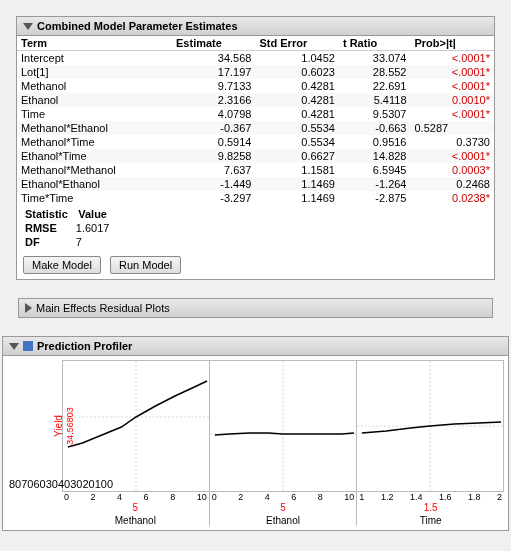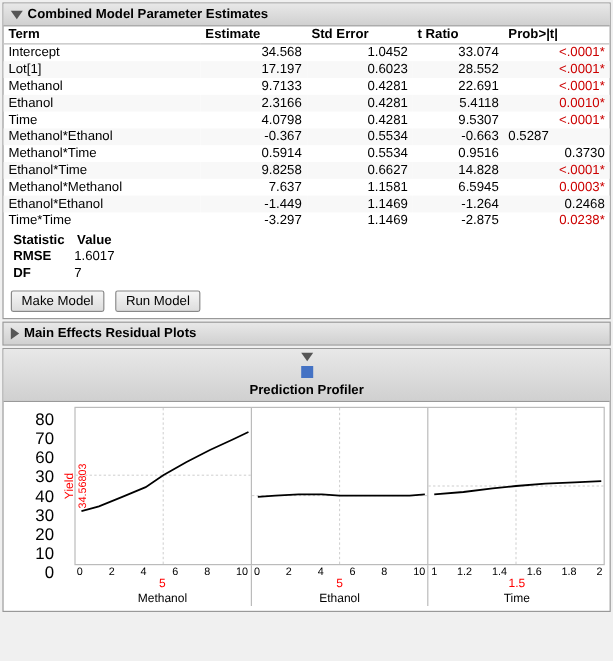--- a/index.html
+++ b/index.html
@@ -6,21 +6,21 @@
     body {
       font-family: Arial, sans-serif;
       font-size: 11px;
       background: #f0f0f0;
       width: 511px;
       min-height: 551px;
       color: #000;
     }
     .panel {
       border: 1px solid #999;
-      margin: 2px;
+      margin: 16px;
       background: #fff;
     }
     .panel-header {
       background: linear-gradient(to bottom, #e8e8e8, #d0d0d0);
       border-bottom: 1px solid #999;
       padding: 3px 6px;
       font-weight: bold;
       font-size: 11px;
       display: flex;
       align-items: center;
@@ -81,41 +81,40 @@
       background: linear-gradient(to bottom, #f5f5f5, #ddd);
       padding: 2px 8px;
       font-size: 11px;
       cursor: pointer;
       margin: 2px 3px;
       border-radius: 2px;
     }
     .section-main-effects {
       background: linear-gradient(to bottom, #e8e8e8, #d0d0d0);
       border: 1px solid #999;
-      margin: 2px;
+      margin: 18px;
       padding: 3px 6px;
-      font-weight: bold;
+      font-weight: normal;
       display: flex;
       align-items: center;
       gap: 4px;
     }
     .prediction-panel {
       border: 1px solid #999;
       margin: 2px;
       background: #fff;
     }
     .prediction-header {
       background: linear-gradient(to bottom, #e8e8e8, #d0d0d0);
       border-bottom: 1px solid #999;
       padding: 3px 6px;
       font-weight: bold;
       display: flex;
       align-items: center;
       gap: 4px;
-      flex-direction: column;
     }
     .profiler-content {
       padding: 4px;
     }
     .x-label {
       text-align: center;
       font-size: 10px;
       margin-top: 2px;
     }
     .x-label-red {
@@ -269,21 +268,21 @@
 <div class="prediction-panel">
   <div class="prediction-header">
     <span class="triangle-down"></span>
     <span class="blue-sq"></span>
     <span>Prediction Profiler</span>
   </div>
   <div class="profiler-content">
     <div style="display:flex; align-items:stretch;">
 
       <div style="display:flex; align-items:center; position:relative; width:55px; min-height:130px;">
-        <div style="position:absolute; left:0; top:0; bottom:0; width:40px; display:flex; flex-direction:column; justify-content:space-between; align-items:flex-end; font-size:14px; padding: 2px 2px;">
+        <div style="position:absolute; left:0; top:0; bottom:0; width:40px; display:flex; flex-direction:row; justify-content:space-between; align-items:flex-end; font-size:11px; padding: 2px 2px;">
           <span>80</span>
           <span>70</span>
           <span>60</span>
           <span>30</span>
           <span>40</span>
           <span>30</span>
           <span>20</span>
           <span>10</span>
           <span>0</span>
         </div>

